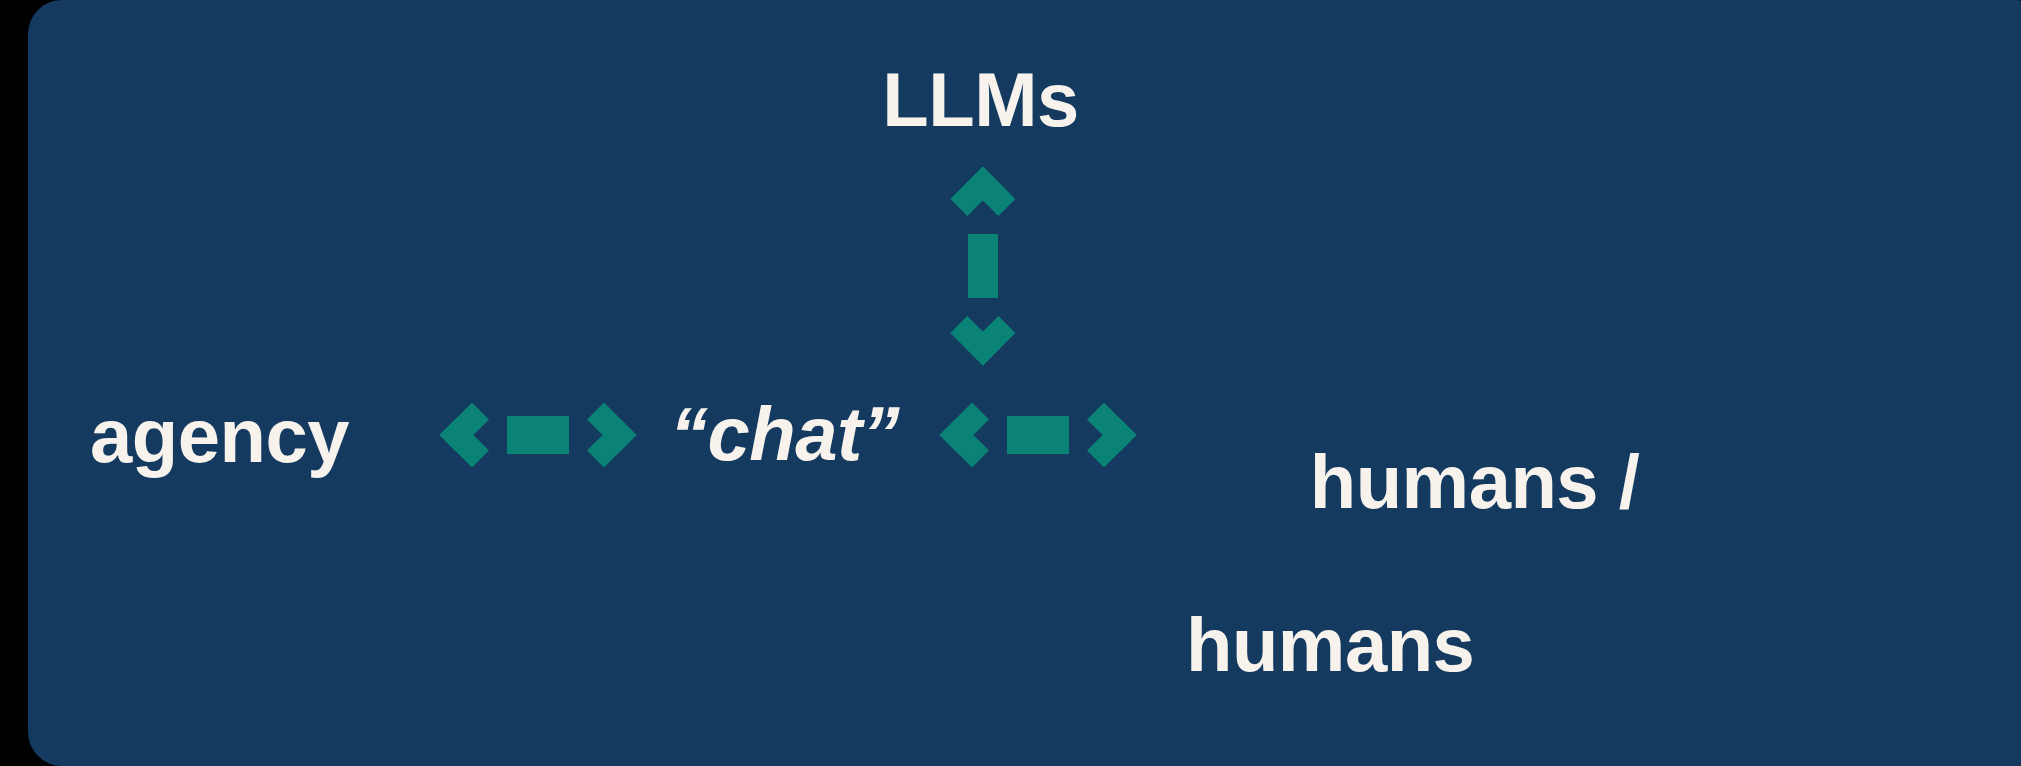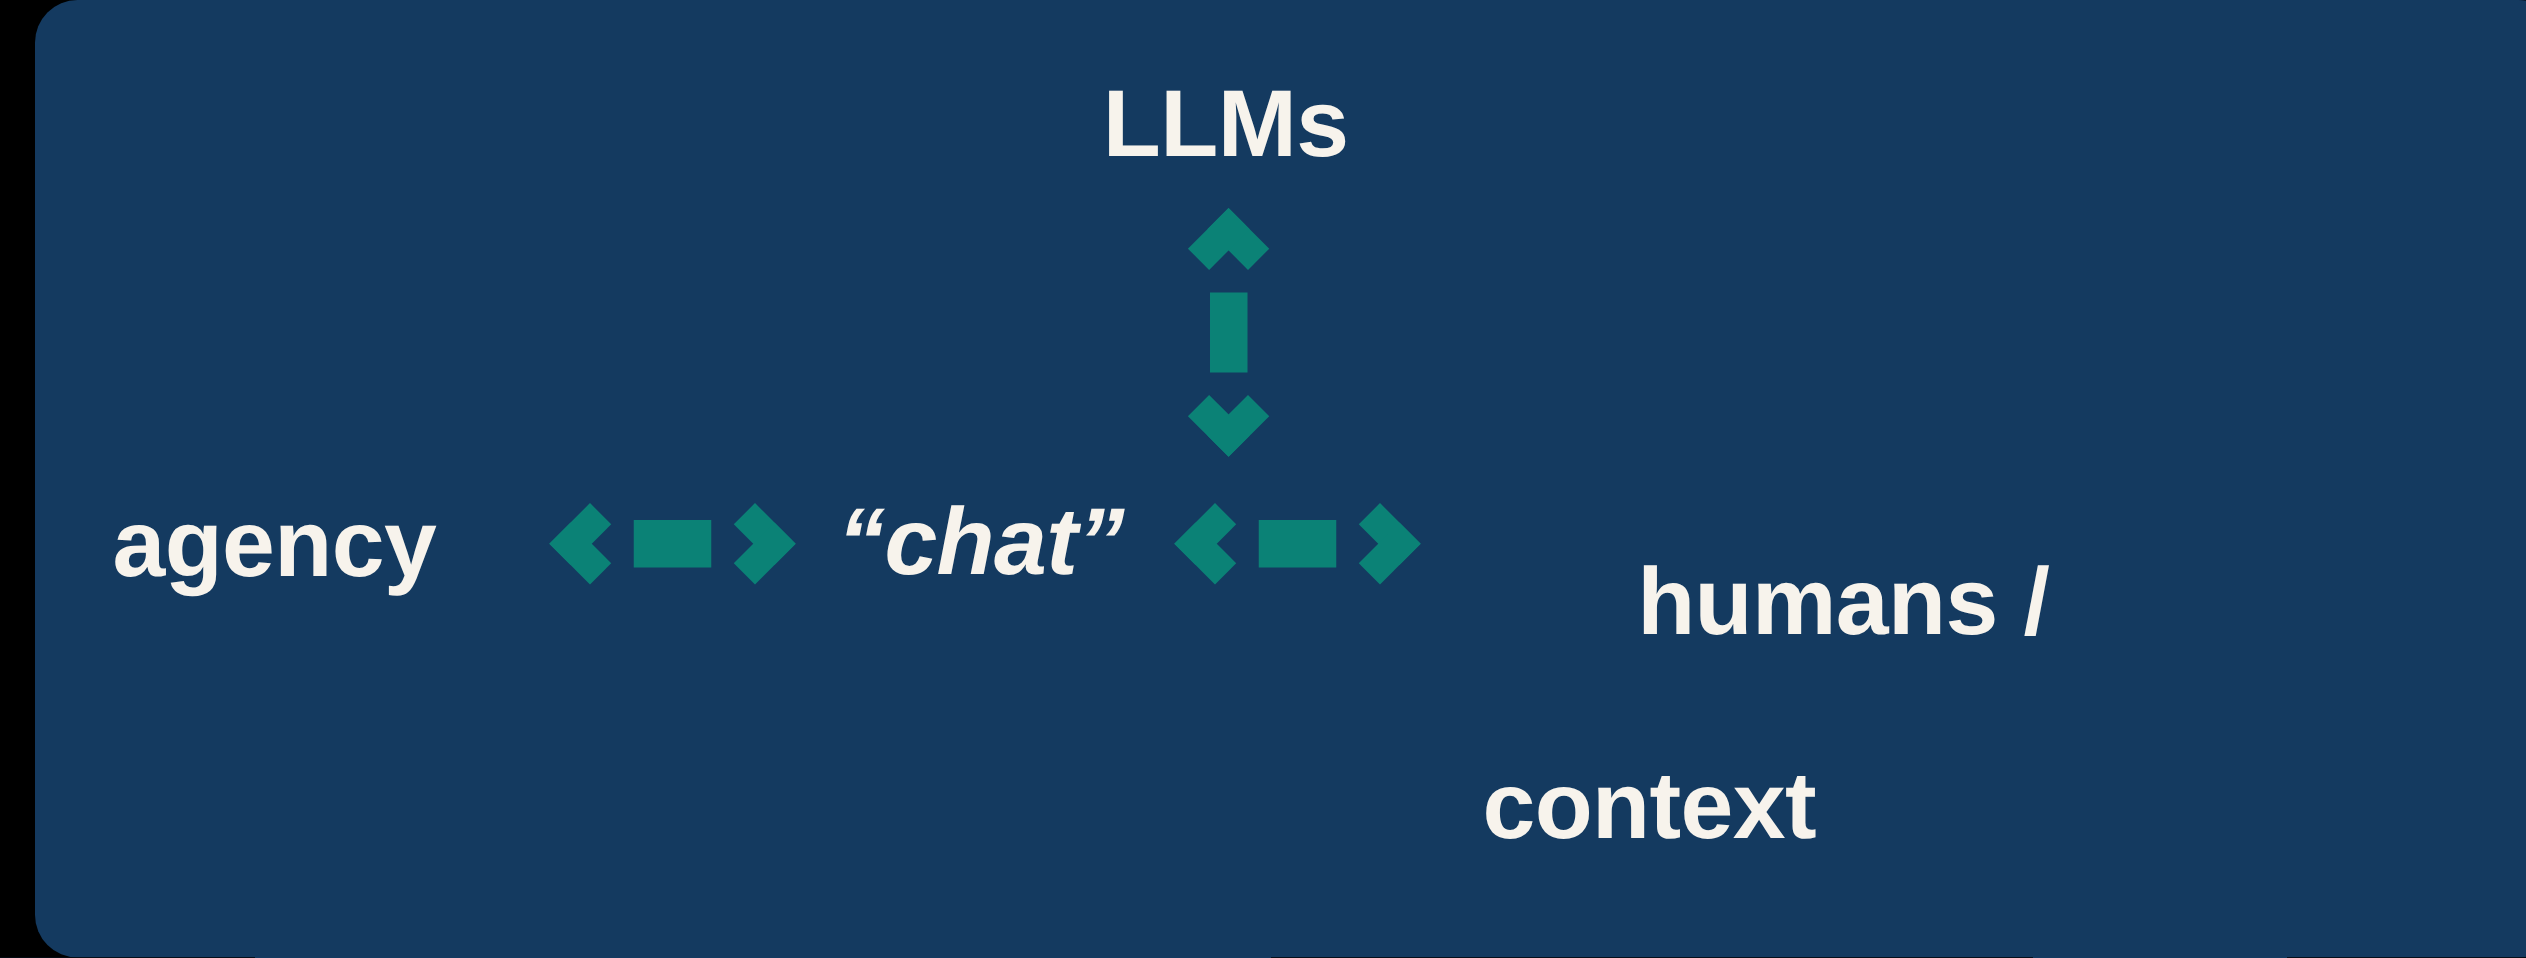--- a/index.html
+++ b/index.html
@@ -149,17 +149,17 @@
     <div class="node-label" id="chat-label">“chat”</div>
 
     <div class="arrow-h" id="arrow-chat-context">
       <span class="chev-box chev-left"></span>
       <span class="bar-h"></span>
       <span class="chev-box chev-right"></span>
     </div>
 
     <div class="node-label" id="context-label">
       <span class="line1">humans /</span>
-      <span class="line2">context</span>
+      <span class="line2">humans</span>
     </div>
 
   </div>
 </div>
 
 </body></html>

